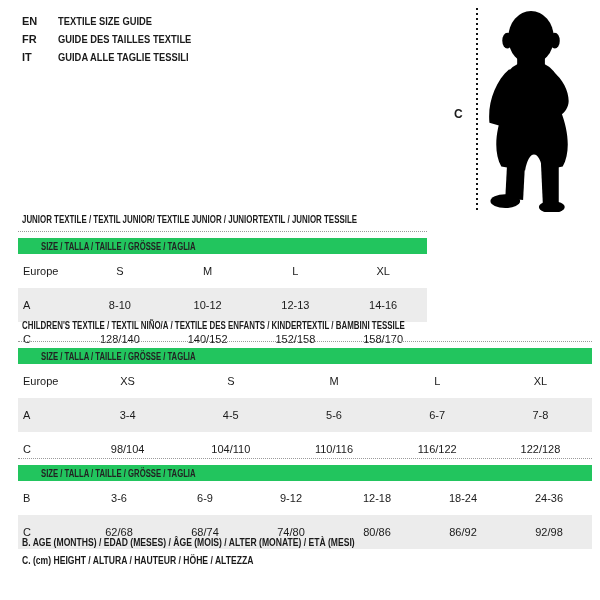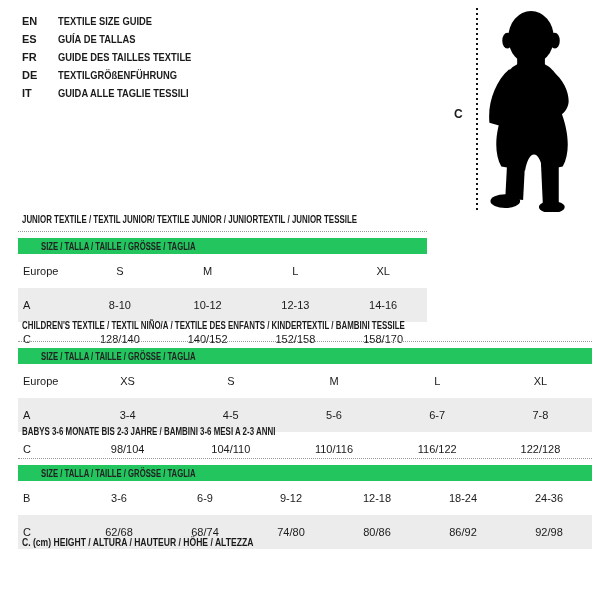--- a/index.html
+++ b/index.html
@@ -39,30 +39,22 @@
 </style>
 </head>
 <body>
 
 <div class="abs lang-block">
   <div class="lang-row">
     <span class="lang-code">EN</span>
     <span class="cond85">TEXTILE SIZE GUIDE</span>
   </div>
   <div class="lang-row">
-    <span class="lang-code">ES</span>
-    <span class="cond85">GUÍA DE TALLAS</span>
-  </div>
-  <div class="lang-row">
     <span class="lang-code">FR</span>
     <span class="cond85">GUIDE DES TAILLES TEXTILE</span>
-  </div>
-  <div class="lang-row">
-    <span class="lang-code">DE</span>
-    <span class="cond85">TEXTILGRÖßENFÜHRUNG</span>
   </div>
   <div class="lang-row">
     <span class="lang-code">IT</span>
     <span class="cond85">GUIDA ALLE TAGLIE TESSILI</span>
   </div>
 </div>
 
 <div class="abs height-c">C</div>
 <div class="abs dash-line"></div>
 <svg class="abs" style="left:479px;top:4px;" width="110" height="208" viewBox="0 0 110 210" aria-hidden="true">
@@ -139,21 +131,20 @@
     <div class="tlabel">C</div>
     <div class="tcell">98/104</div>
     <div class="tcell">104/110</div>
     <div class="tcell">110/116</div>
     <div class="tcell">116/122</div>
     <div class="tcell">122/128</div>
   </div>
 </div>
 
 <div class="abs sec-title" style="left:22px;top:423px;">
-  <div><span class="cond72">BABYS 3-6 MONATE BIS 2-3 JAHRE / BAMBINI 3-6 MESI A 2-3 ANNI</span></div>
 </div>
 <div class="abs size-table" style="left:18px;top:458px;width:574px;">
   <div class="size-bar">
     <span class="cond70">SIZE / TALLA / TAILLE / GRÖSSE / TAGLIA</span>
   </div>
   <div class="trow">
     <div class="tlabel">B</div>
     <div class="tcell">3-6</div>
     <div class="tcell">6-9</div>
     <div class="tcell">9-12</div>
@@ -167,15 +158,18 @@
     <div class="tcell">68/74</div>
     <div class="tcell">74/80</div>
     <div class="tcell">80/86</div>
     <div class="tcell">86/92</div>
     <div class="tcell">92/98</div>
   </div>
 </div>
 
 <div class="abs notes">
   <div class="note-row">
+    <span class="cond78">B. AGE (MONTHS) / EDAD (MESES) / ÂGE (MOIS) / ALTER (MONATE) / ETÀ (MESI)</span>
+  </div>
+  <div class="note-row">
     <span class="cond78">C. (cm) HEIGHT / ALTURA / HAUTEUR / HÖHE / ALTEZZA</span>
   </div>
 </div>
 
 </body></html>

